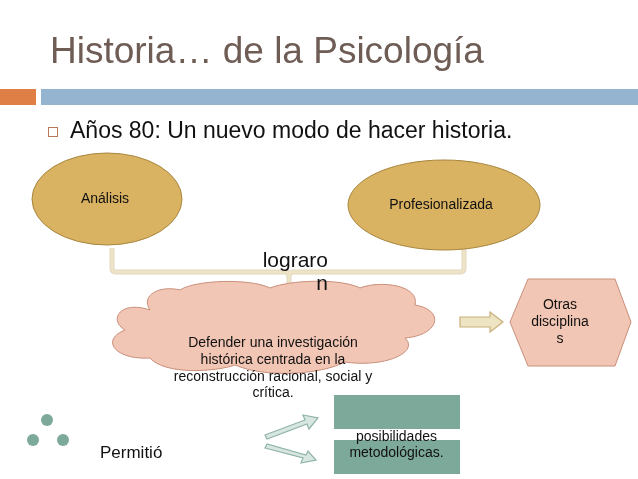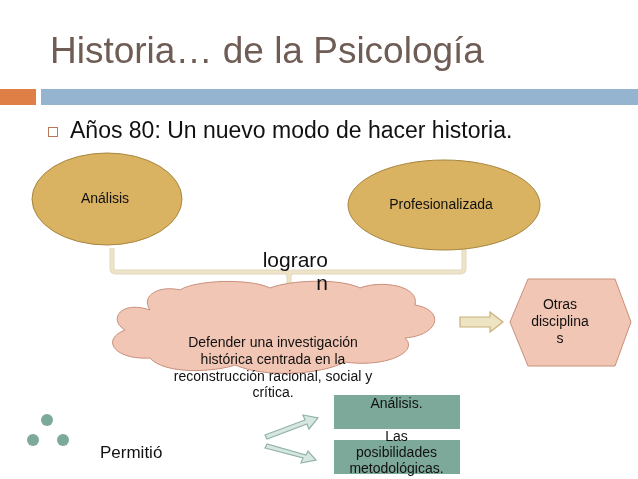--- a/index.html
+++ b/index.html
@@ -92,19 +92,17 @@
   <div>Otras</div>
   <div>disciplina</div>
   <div>s</div>
 </div>
 
 <div class="abs lbl permitio">
   <span style="display:block">Permitió</span>
 </div>
 
 <div class="abs lbl box1-text">
-  <div>Análisis.</div>
 </div>
 <div class="abs lbl box2-text">
-  <div>Las</div>
   <div>posibilidades</div>
   <div>metodológicas.</div>
 </div>
 
 </body></html>

